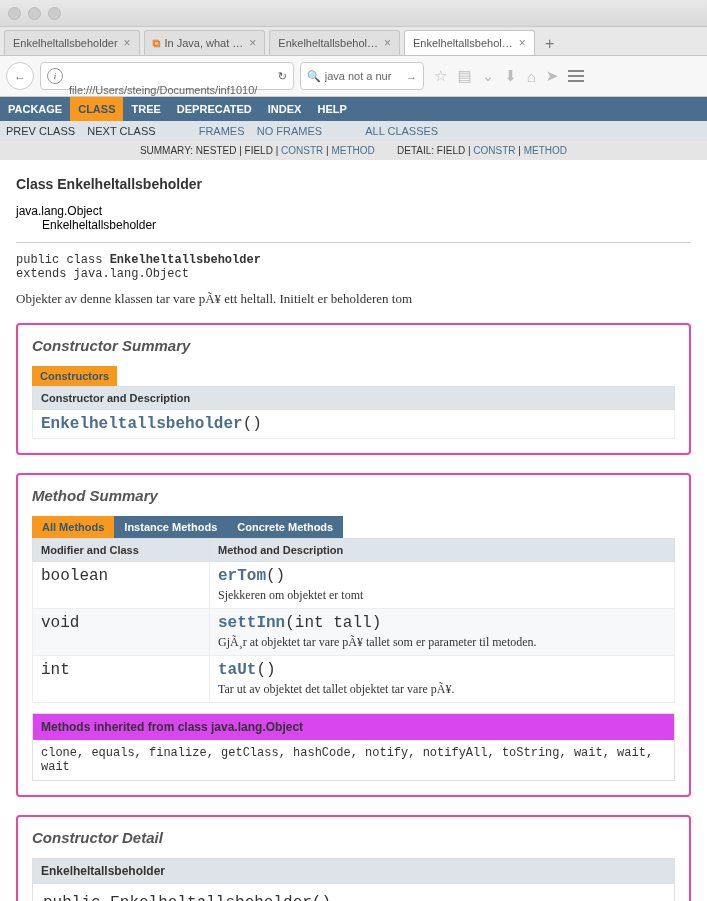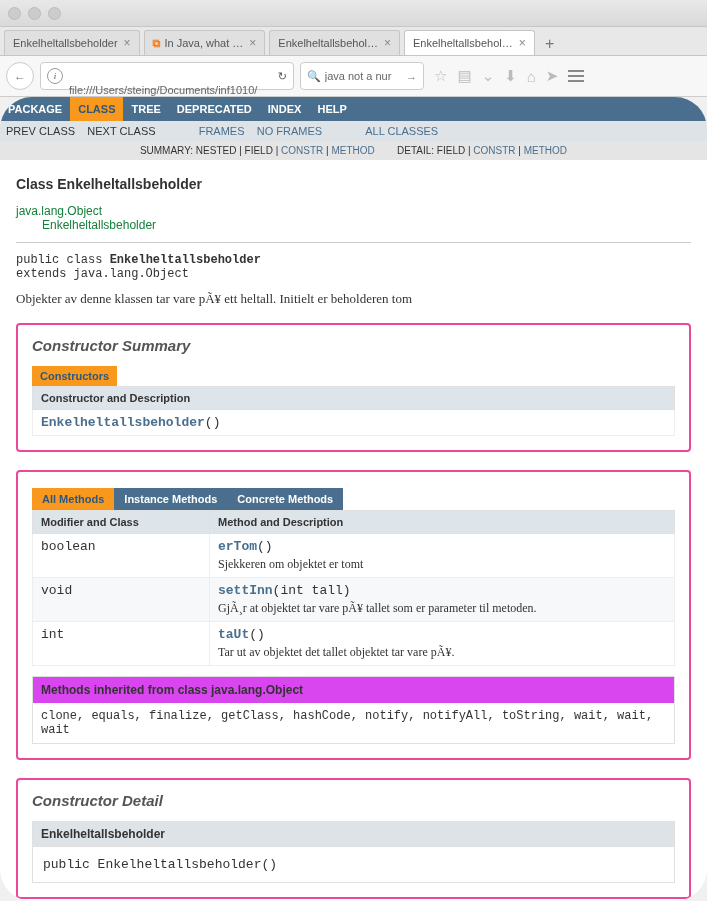--- a/index.html
+++ b/index.html
@@ -21,46 +21,46 @@
   .reload{margin-left:6px;color:#555;}
   .search-bar{flex:0 0 110px;height:26px;border:1px solid #ccc;border-radius:4px;background:#fff;display:flex;align-items:center;padding:0 6px;font-size:11px;color:#666;}
   .search-bar .mag{margin-right:4px;color:#888;}
   .search-text{white-space:nowrap;overflow:hidden;text-overflow:ellipsis;flex:1;}
   .search-go{color:#777;}
   .toolbar-icons{display:flex;align-items:center;gap:10px;margin-left:4px;color:#bbb;}
   .toolbar-icons span{font-size:15px;}
   .hamb{display:flex;flex-direction:column;gap:3px;margin-left:4px;}
   .hamb div{width:16px;height:2px;background:#888;}
   
-  .content{flex:1;overflow:auto;background:#fff;border-radius:32px;}
+  .content{flex:1;overflow:auto;background:#fff;}
   .topnav{background:#4a6f8e;color:#fff;padding:0;font-size:11px;}
   .topnav ul{list-style:none;margin:0;padding:0;display:flex;}
   .topnav li{padding:6px 8px;font-weight:bold;}
   .topnav li.sel{background:#f8991d;color:#30577c;}
   .subnav{background:#dee3e8;font-size:11px;padding:4px 6px;color:#333;}
   .subnav a{color:#4a6f8e;text-decoration:none;}
   .subnav .grp{margin-right:40px;}
   .subnav2{background:#e5e5e5;font-size:10px;padding:4px 6px;color:#333;text-align:center;}
   .subnav2 a{color:#4a6f8e;text-decoration:none;}
   .page{padding:10px 16px;}
   .class-title{font-size:14px;font-weight:bold;color:#333;margin:6px 0 12px;font-family:Helvetica,Arial,sans-serif;}
-  .inherit{font-size:12px;color:#15803d;}
+  .inherit{font-size:12px;color:#000000;}
   .inherit .indent{padding-left:26px;}
   hr{border:none;border-top:1px solid #ccc;margin:10px 0;}
   .sig{font-family:"Courier New",monospace;font-size:12px;white-space:pre;}
   .sig b{font-weight:bold;}
   .desc{font-family:Georgia,"Times New Roman",serif;font-size:13px;margin:10px 0 16px;color:#333;}
   .section-box{border:2px solid #ec4899;border-radius:4px;padding:12px 14px 14px;margin:0 0 18px;background:#fff;}
   .section-box h3{margin:0 0 12px;font-size:15px;font-style:italic;color:#555;font-family:Helvetica,Arial,sans-serif;font-weight:bold;}
   .caption{display:inline-block;background:#f8991d;color:#30577c;font-weight:bold;font-size:11px;padding:4px 8px;}
   table.summary{width:100%;border-collapse:collapse;font-size:12px;}
   table.summary th{background:#dde4ea;text-align:left;padding:5px 8px;font-weight:bold;border:1px solid #e0e0e0;font-size:11px;}
   table.summary td{padding:5px 8px;border:1px solid #eee;vertical-align:top;}
   table.summary tr.alt td{background:#f6f8fa;}
-  .mono{font-family:"Courier New",monospace;font-size:13px;}
+  .mono{font-family:"Courier New",monospace;font-size:16px;}
   .link{color:#4a6f8e;font-weight:bold;}
   .method-desc{font-family:Georgia,"Times New Roman",serif;font-size:12px;color:#333;margin-top:3px;display:block;}
   .method-tabs{display:flex;margin-top:4px;align-items:flex-end;}
   .method-tabs div{padding:5px 10px;font-size:11px;font-weight:bold;color:#fff;background:#4a6f8e;}
   .method-tabs div.sel{background:#f8991d;color:#30577c;}
   .inherited-block{border:1px solid #e0e0e0;background:#fff;margin-top:10px;}
   .inherited-block h4{margin:0;padding:6px 8px;background:#d946ef;font-size:12px;font-weight:bold;color:#333;}
   .inherited-block .mono-row{padding:6px 8px;font-family:"Courier New",monospace;font-size:12px;}
   .detail-head{background:#dee3e8;font-weight:bold;font-size:12px;padding:5px 8px;border:1px solid #e0e0e0;}
   .detail-body{border:1px solid #e0e0e0;border-top:none;padding:10px;}
@@ -182,20 +182,21 @@
                 <th>Constructor and Description</th>
               </tr>
           <tr>
             <td class="mono"><span class="link">Enkelheltallsbeholder</span><span>()</span></td>
           </tr>
         </tbody>
           </table>
       </div>
 
       <div class="section-box">
+        <h3>Method Summary</h3>
         <div class="method-tabs">
           <div class="sel">All Methods</div>
           <div>Instance Methods</div>
           <div>Concrete Methods</div>
         </div>
         <table class="summary">
           <tbody>
               <tr>
             <th style="width:160px">Modifier and Class</th>
             <th>Method and Description</th>

